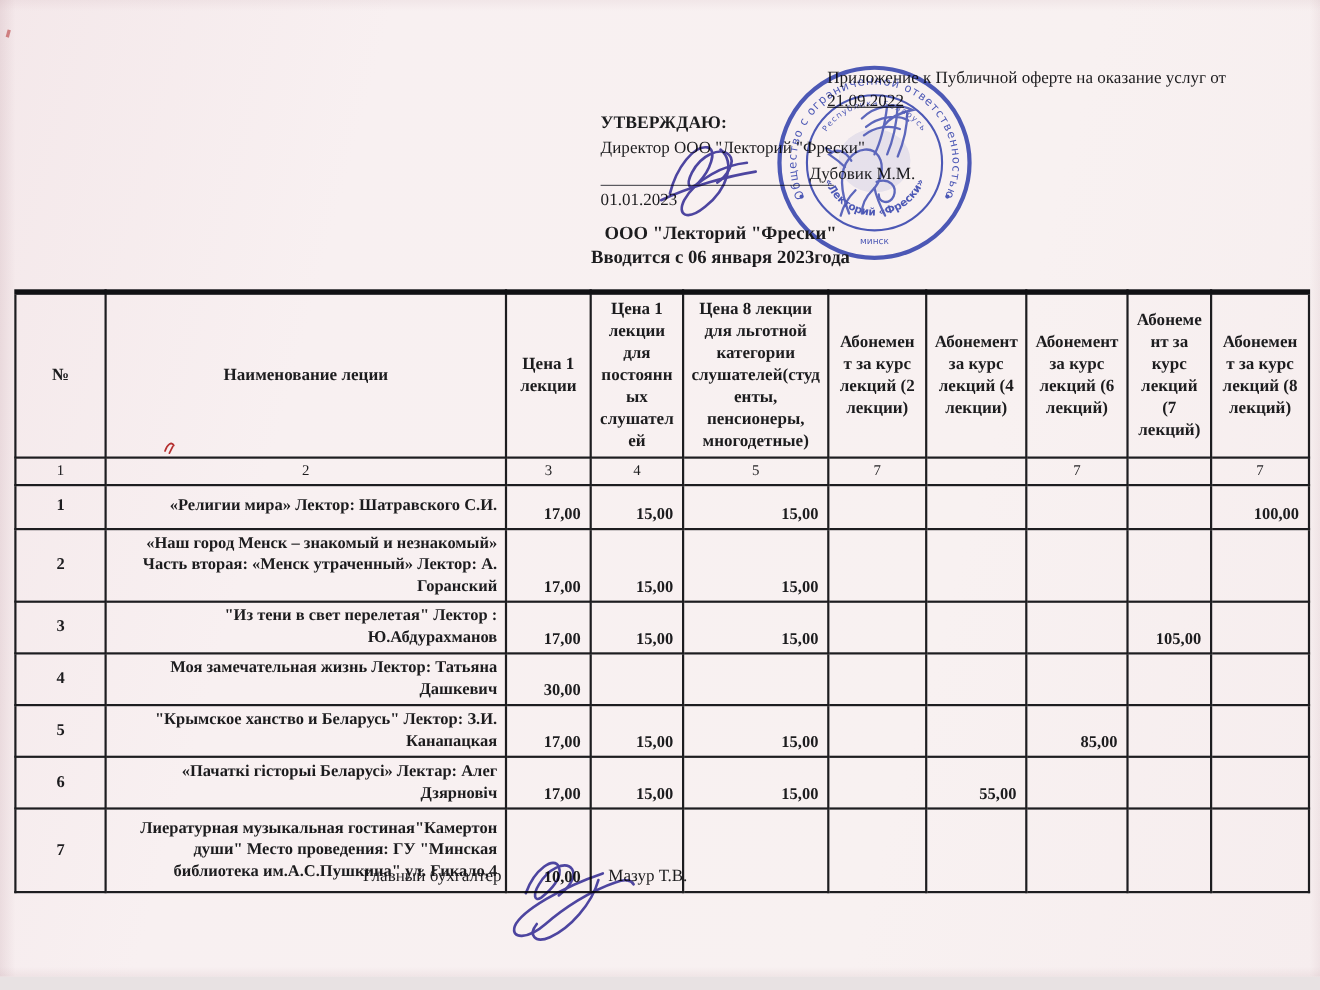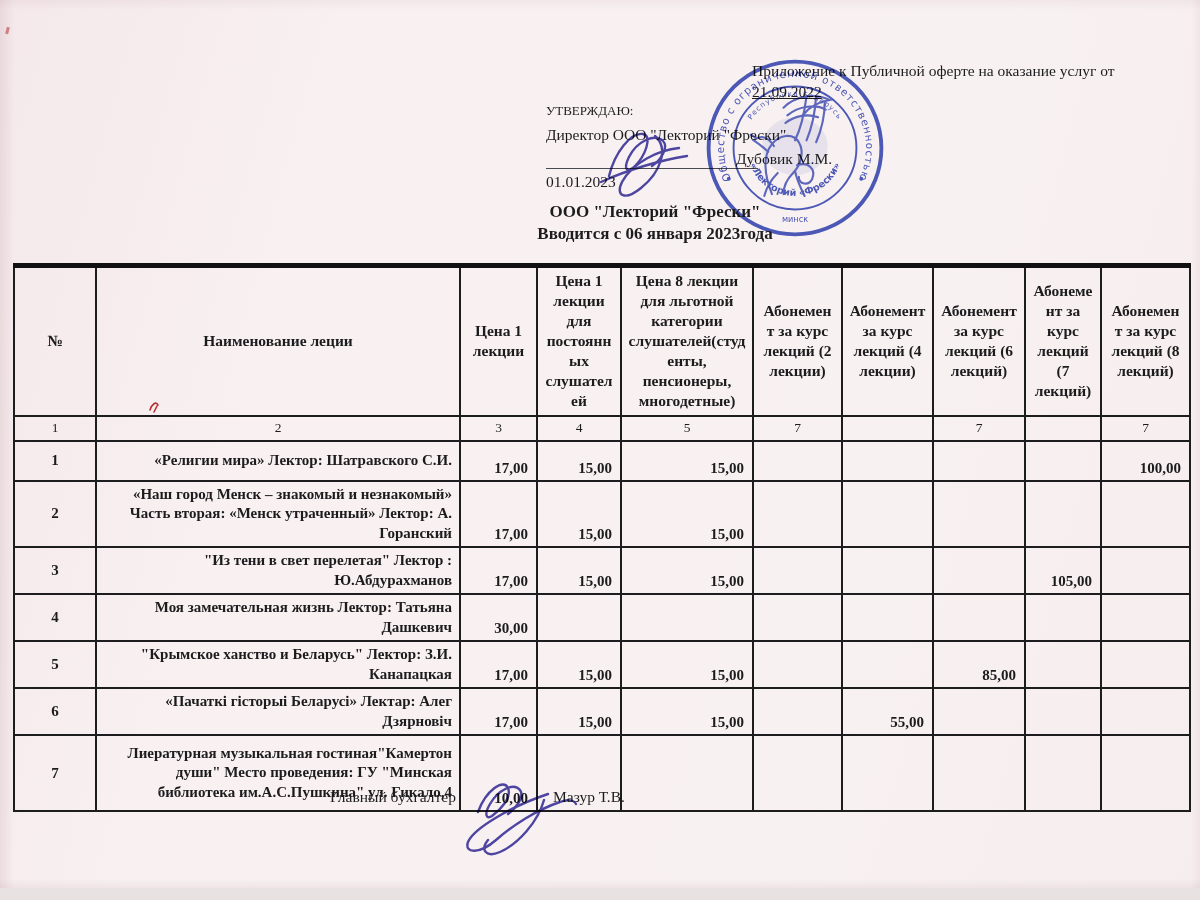--- a/index.html
+++ b/index.html
@@ -6,21 +6,21 @@
   .page{position:relative;width:1200px;height:888px;overflow:hidden;
         background:linear-gradient(105deg,#f4e8ea 0%,#f8f0f1 25%,#f8f1f1 70%,#f6edee 100%);
         font-family:"Liberation Serif","DejaVu Serif",serif;color:#1c1c1e;}
   .vignette{position:absolute;inset:0;pointer-events:none;
         background:linear-gradient(90deg,rgba(180,140,150,.18),transparent 14px),
                    linear-gradient(180deg,rgba(180,140,150,.10),transparent 10px),
                    linear-gradient(270deg,rgba(180,140,150,.10),transparent 9px),
                    linear-gradient(0deg,rgba(180,140,150,.12),transparent 9px);}
   .annex{position:absolute;left:752px;top:60px;width:412px;font-size:15.5px;line-height:21px;}
   .annex .u{text-decoration:underline;}
-  .approve-label{position:absolute;left:546px;top:103px;font-size:13px;font-weight:normal;}
+  .approve-label{position:absolute;left:546px;top:103px;font-size:16px;font-weight:bold;}
   .approve-role{position:absolute;left:546px;top:126px;font-size:15.5px;}
   .sig-line{position:absolute;left:546px;top:168px;width:212px;height:0;border-top:1.5px solid #4a4a50;}
   .approve-name{position:absolute;left:736px;top:150px;font-size:15.5px;}
   .approve-date{position:absolute;left:546px;top:173px;font-size:15.5px;}
   .doc-title{position:absolute;left:365px;top:201px;width:580px;text-align:center;
              font-weight:bold;font-size:17px;line-height:22px;}
   .price-table{position:absolute;left:13px;top:263px;width:1177px;border-collapse:collapse;
                table-layout:fixed;font-size:15px;border:2.5px solid #17171a;border-top:5px solid #111114;}
   .price-table td{border:2px solid #1d1d20;overflow:hidden;}
   .hdr td{font-weight:bold;text-align:center;vertical-align:middle;line-height:20px;

